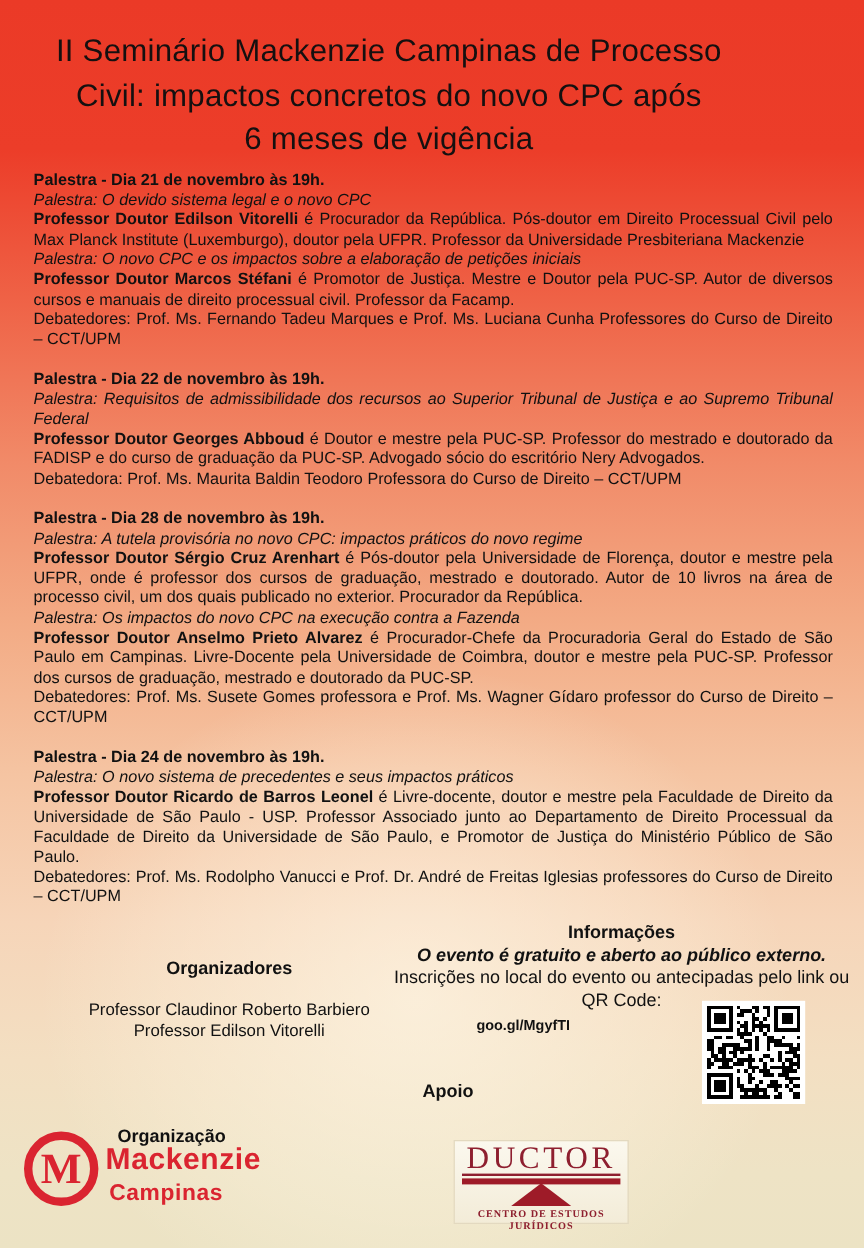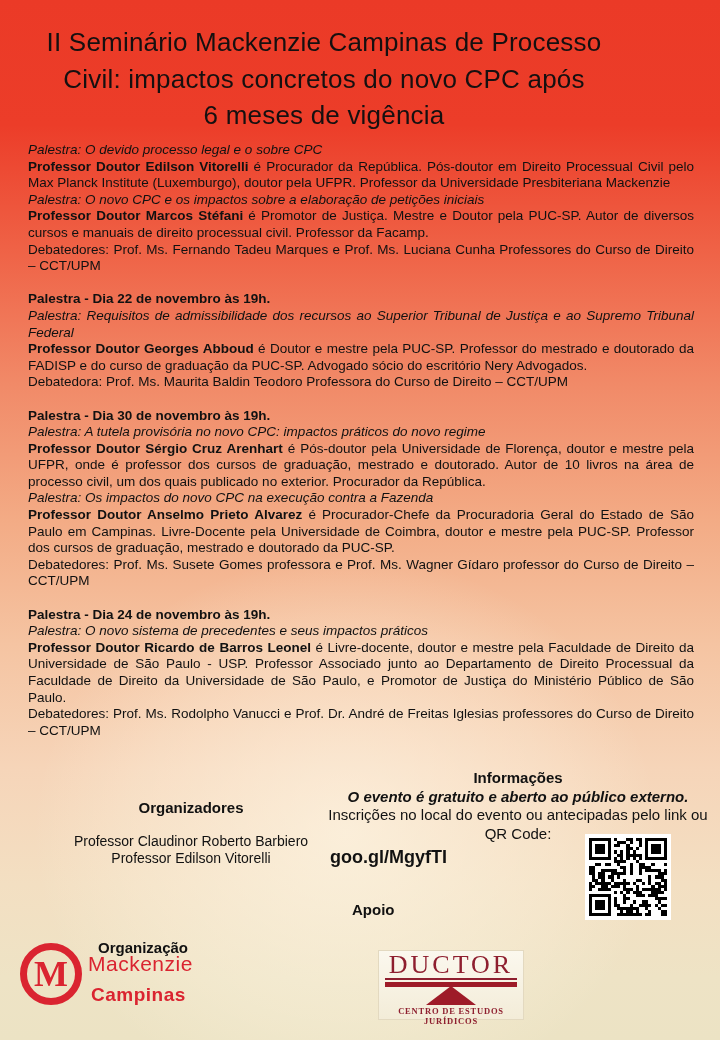--- a/index.html
+++ b/index.html
@@ -31,37 +31,37 @@
   .blk{margin-bottom:16.6px;}
   .r-b{font-weight:bold;}
   .r-i{font-style:italic;}
   .bold{font-weight:bold;}
   .italic{font-style:italic;}
 
   .org-col{position:absolute;left:65px;top:799px;width:252px;text-align:center;font-size:14px;line-height:17.5px;}
   .org-col .sec-title{font-size:15px;margin-bottom:16px;text-align:center;}
 
   .info-col{position:absolute;left:326px;top:769px;width:384px;text-align:center;font-size:15px;line-height:18.5px;}
-  .golink{position:absolute;left:330px;top:847px;width:250px;text-align:left;font-size:18px;}
+  .golink{position:absolute;left:311px;top:847px;width:250px;text-align:center;font-size:12px;}
 
   .org-label{position:absolute;left:98px;top:907px;font-size:15px;margin-top:32px;}
   .apoio-label{position:absolute;left:352px;top:901px;font-size:15px;}
 
   .qr{position:absolute;left:585px;top:834px;width:78px;height:78px;background:#fff;padding:4px;}
   .qr svg{display:block;width:78px;height:78px;shape-rendering:crispEdges;}
 
   
   .mack{position:absolute;left:20px;top:941px;width:250px;height:80px;}
   .mack-ring{
     position:absolute;left:0;top:2px;width:48px;height:48px;
     border:7px solid #da2430;border-radius:50%;
     display:flex;align-items:center;justify-content:center;
   }
   .mack-m{font-family:"Liberation Serif",serif;font-weight:bold;font-size:36px;color:#da2430;line-height:1;}
-  .mack-name{position:absolute;left:68px;top:11px;font-size:21px;font-weight:normal;color:#da2430;letter-spacing:0.5px;}
+  .mack-name{position:absolute;left:68px;top:11px;font-size:25px;font-weight:bold;color:#da2430;letter-spacing:0.5px;}
   .mack-sub{position:absolute;left:71px;top:43px;font-size:19px;font-weight:bold;color:#da2430;letter-spacing:0.5px;}
 
   
   .oab{position:absolute;left:266px;top:950px;width:110px;height:64px;}
   .oab-globe{
     position:absolute;left:0;top:5px;width:40px;height:40px;border-radius:50%;
     background:radial-gradient(circle at 34% 30%, #41639c 0%, #24407a 45%, #101f45 100%);
     overflow:hidden;
   }
   .oab-band{
@@ -96,34 +96,35 @@
 <body>
 
 <div class="poster">
 
   <h1 class="title">II Seminário Mackenzie Campinas de Processo
 Civil: impactos concretos do novo CPC após
 6 meses de vigência</h1>
 
   <main class="agenda" id="agenda">
       <div class="blk">
-        <p><span class="r-i">Palestra: O devido processo legal e o sobre CPC</span></p>
+        <p><span class="r-b">Palestra - Dia 21 de novembro às 19h.</span></p>
+        <p><span class="r-i">Palestra: O devido sistema legal e o novo CPC</span></p>
         <p><span class="r-b">Professor Doutor Edilson Vitorelli</span><span class="r-n"> é Procurador da República. Pós-doutor em Direito Processual Civil pelo Max Planck Institute (Luxemburgo), doutor pela UFPR. Professor da Universidade Presbiteriana Mackenzie</span></p>
         <p><span class="r-i">Palestra: O novo CPC e os impactos sobre a elaboração de petições iniciais</span></p>
         <p><span class="r-b">Professor Doutor Marcos Stéfani</span><span class="r-n"> é Promotor de Justiça. Mestre e Doutor pela PUC-SP. Autor de diversos cursos e manuais de direito processual civil. Professor da Facamp.</span></p>
         <p><span class="r-n">Debatedores: Prof. Ms. Fernando Tadeu Marques e Prof. Ms. Luciana Cunha Professores do Curso de Direito – CCT/UPM</span></p>
       </div>
       <div class="blk">
         <p><span class="r-b">Palestra - Dia 22 de novembro às 19h.</span></p>
         <p><span class="r-i">Palestra: Requisitos de admissibilidade dos recursos ao Superior Tribunal de Justiça e ao Supremo Tribunal Federal</span></p>
         <p><span class="r-b">Professor Doutor Georges Abboud</span><span class="r-n"> é Doutor e mestre pela PUC-SP. Professor do mestrado e doutorado da FADISP e do curso de graduação da PUC-SP. Advogado sócio do escritório Nery Advogados.</span></p>
         <p><span class="r-n">Debatedora: Prof. Ms. Maurita Baldin Teodoro Professora do Curso de Direito – CCT/UPM</span></p>
       </div>
       <div class="blk">
-        <p><span class="r-b">Palestra - Dia 30 de novembro às 19h.</span></p>
+        <p><span class="r-b">Palestra - Dia 28 de novembro às 19h.</span></p>
         <p><span class="r-i">Palestra: A tutela provisória no novo CPC: impactos práticos do novo regime</span></p>
         <p><span class="r-b">Professor Doutor Sérgio Cruz Arenhart</span><span class="r-n"> é Pós-doutor pela Universidade de Florença, doutor e mestre pela UFPR, onde é professor dos cursos de graduação, mestrado e doutorado. Autor de 10 livros na área de processo civil, um dos quais publicado no exterior. Procurador da República.</span></p>
         <p><span class="r-i">Palestra: Os impactos do novo CPC na execução contra a Fazenda</span></p>
         <p><span class="r-b">Professor Doutor Anselmo Prieto Alvarez</span><span class="r-n"> é Procurador-Chefe da Procuradoria Geral do Estado de São Paulo em Campinas. Livre-Docente pela Universidade de Coimbra, doutor e mestre pela PUC-SP. Professor dos cursos de graduação, mestrado e doutorado da PUC-SP.</span></p>
         <p><span class="r-n">Debatedores: Prof. Ms. Susete Gomes professora e Prof. Ms. Wagner Gídaro professor do Curso de Direito – CCT/UPM</span></p>
       </div>
       <div class="blk">
         <p><span class="r-b">Palestra - Dia 24 de novembro às 19h.</span></p>
         <p><span class="r-i">Palestra: O novo sistema de precedentes e seus impactos práticos</span></p>
         <p><span class="r-b">Professor Doutor Ricardo de Barros Leonel</span><span class="r-n"> é Livre-docente, doutor e mestre pela Faculdade de Direito da Universidade de São Paulo - USP. Professor Associado junto ao Departamento de Direito Processual da Faculdade de Direito da Universidade de São Paulo, e Promotor de Justiça do Ministério Público de São Paulo.</span></p>

